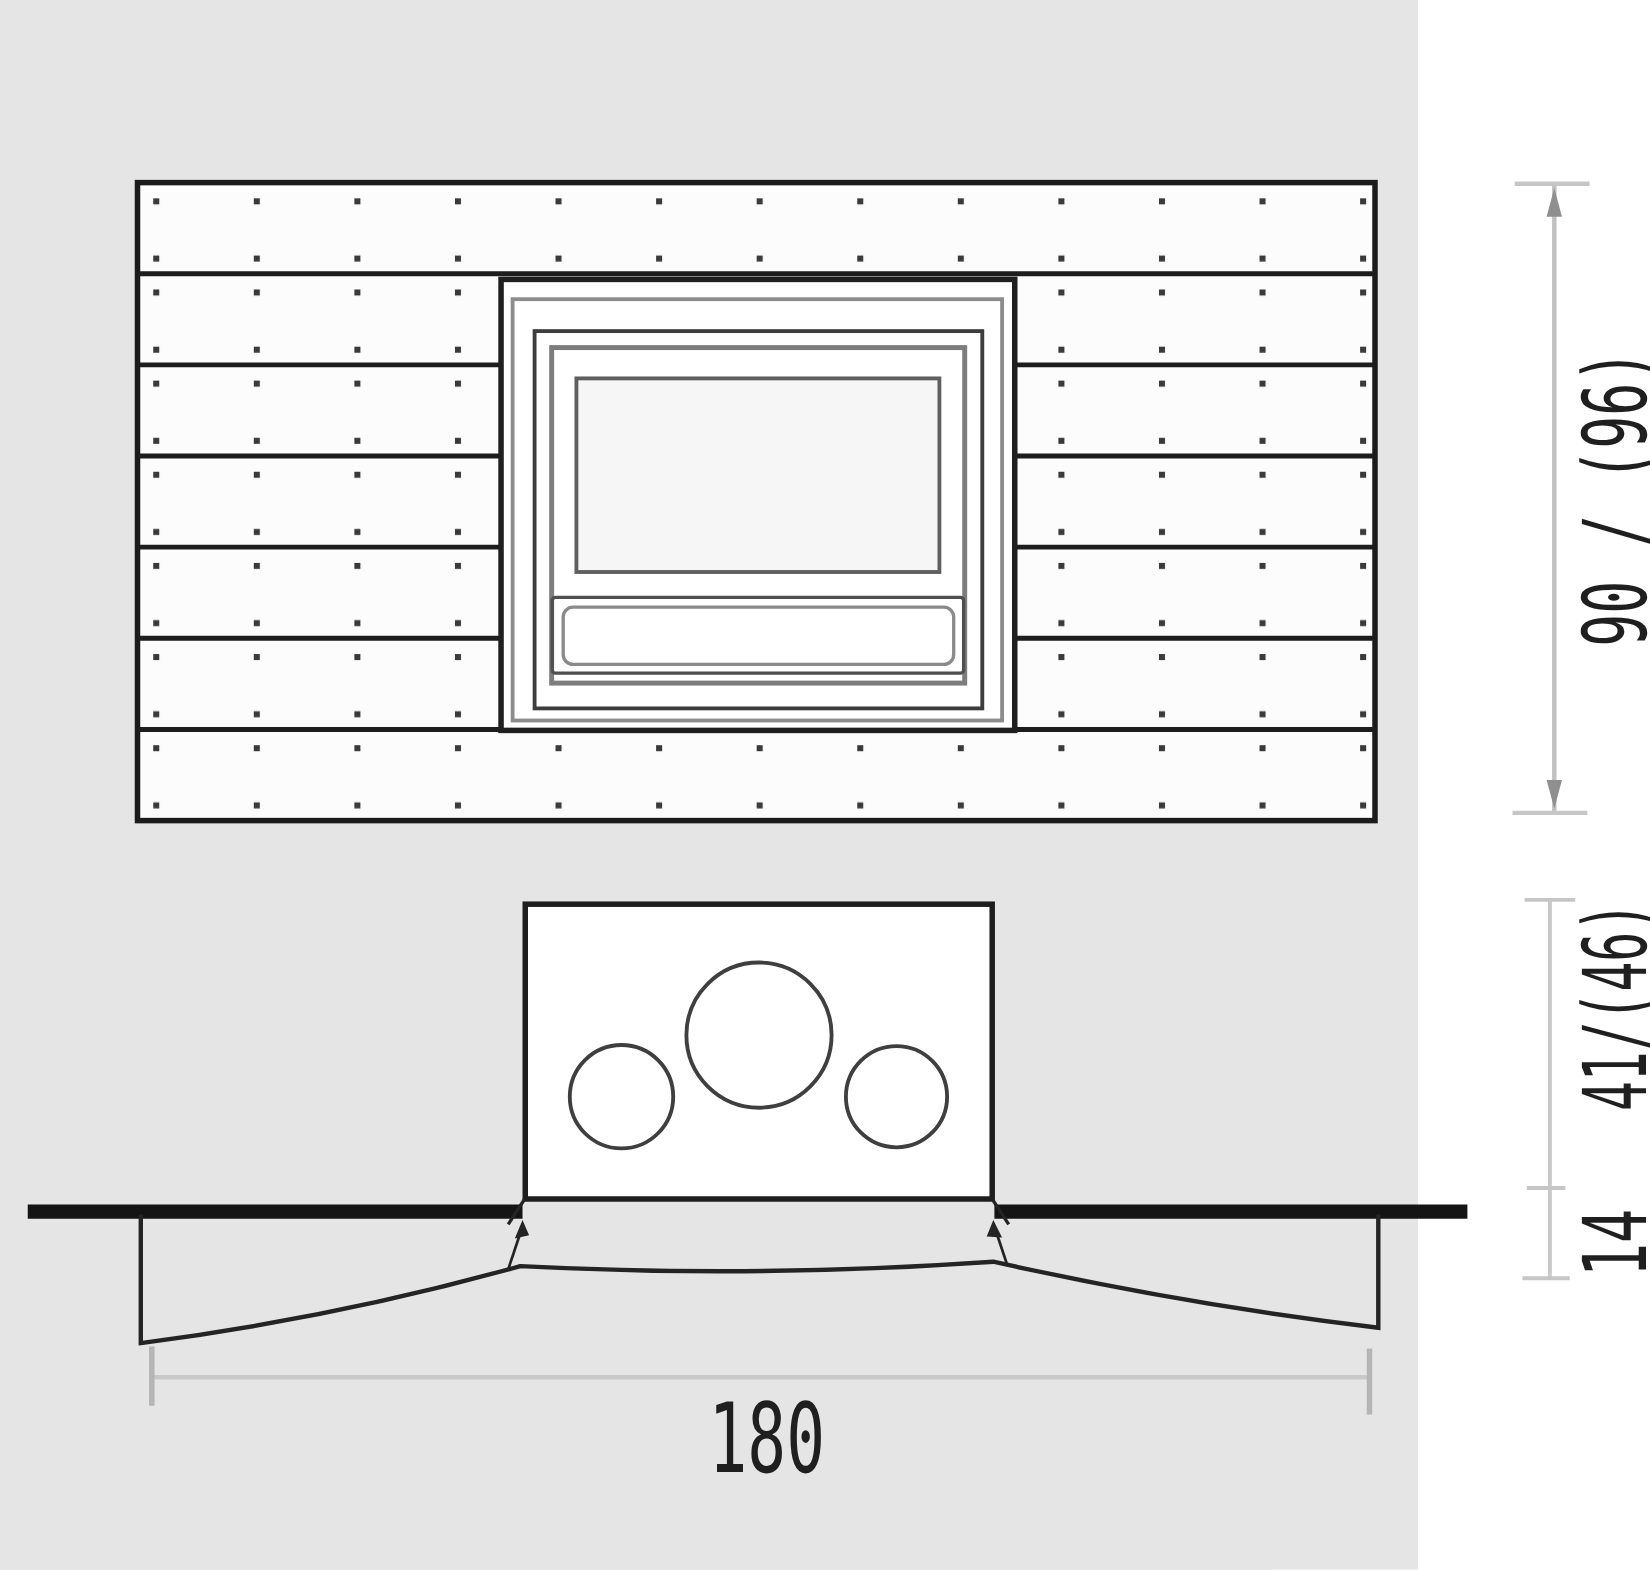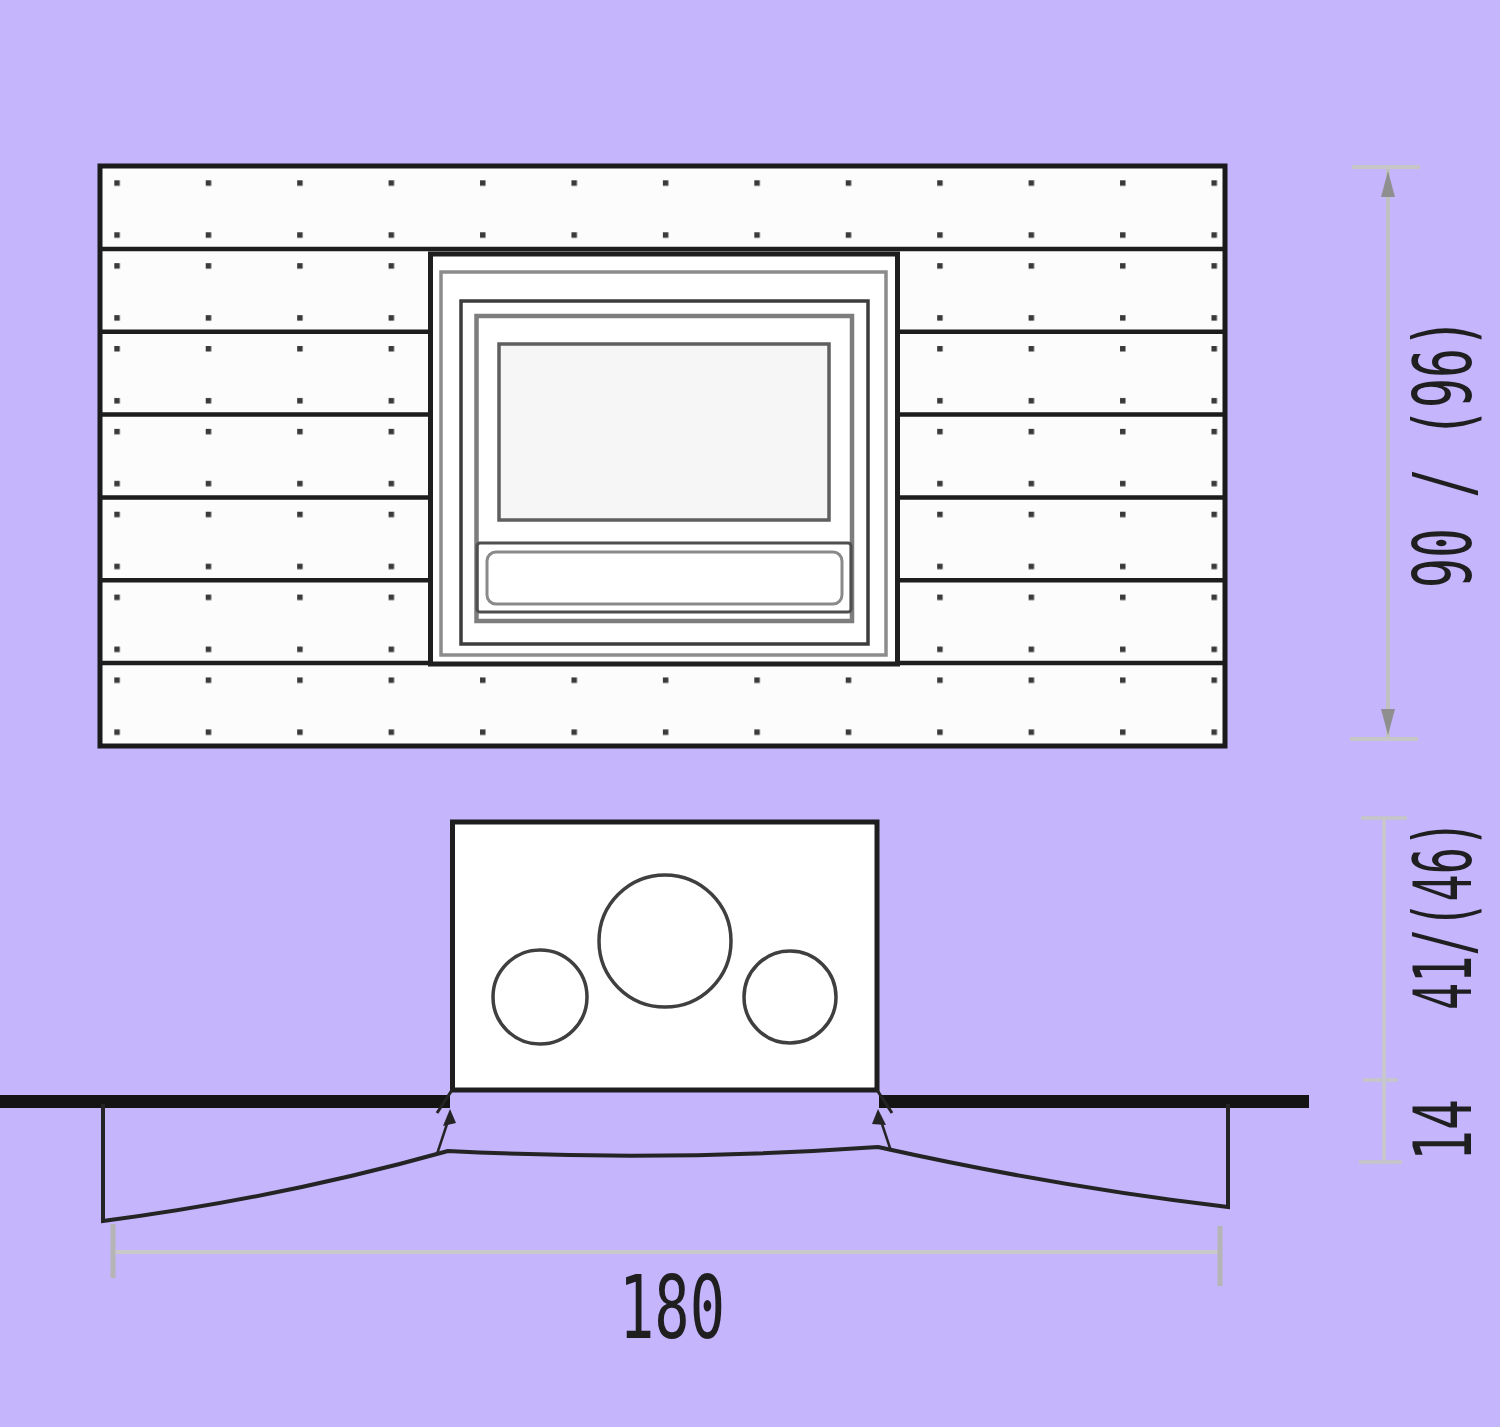--- a/index.html
+++ b/index.html
@@ -6,23 +6,24 @@
     margin: 0;
     padding: 0;
     background: #ffffff;
     width: 1500px;
     height: 1427px;
     overflow: hidden;
     font-family: "DejaVu Sans Mono", monospace;
   }
   .stage {
     position: relative;
-    width: 1500px;
+    width: 1264px;
     height: 1427px;
-    background: #c4b5fd;
+    background: #e5e5e5;
+    padding-left: 25px;
   }
   svg { display: block; }
   text {
     font-family: "DejaVu Sans Mono", "Liberation Mono", monospace;
     fill: #1f1f1f;
   }
 </style>
 </head>
 <body>
 

